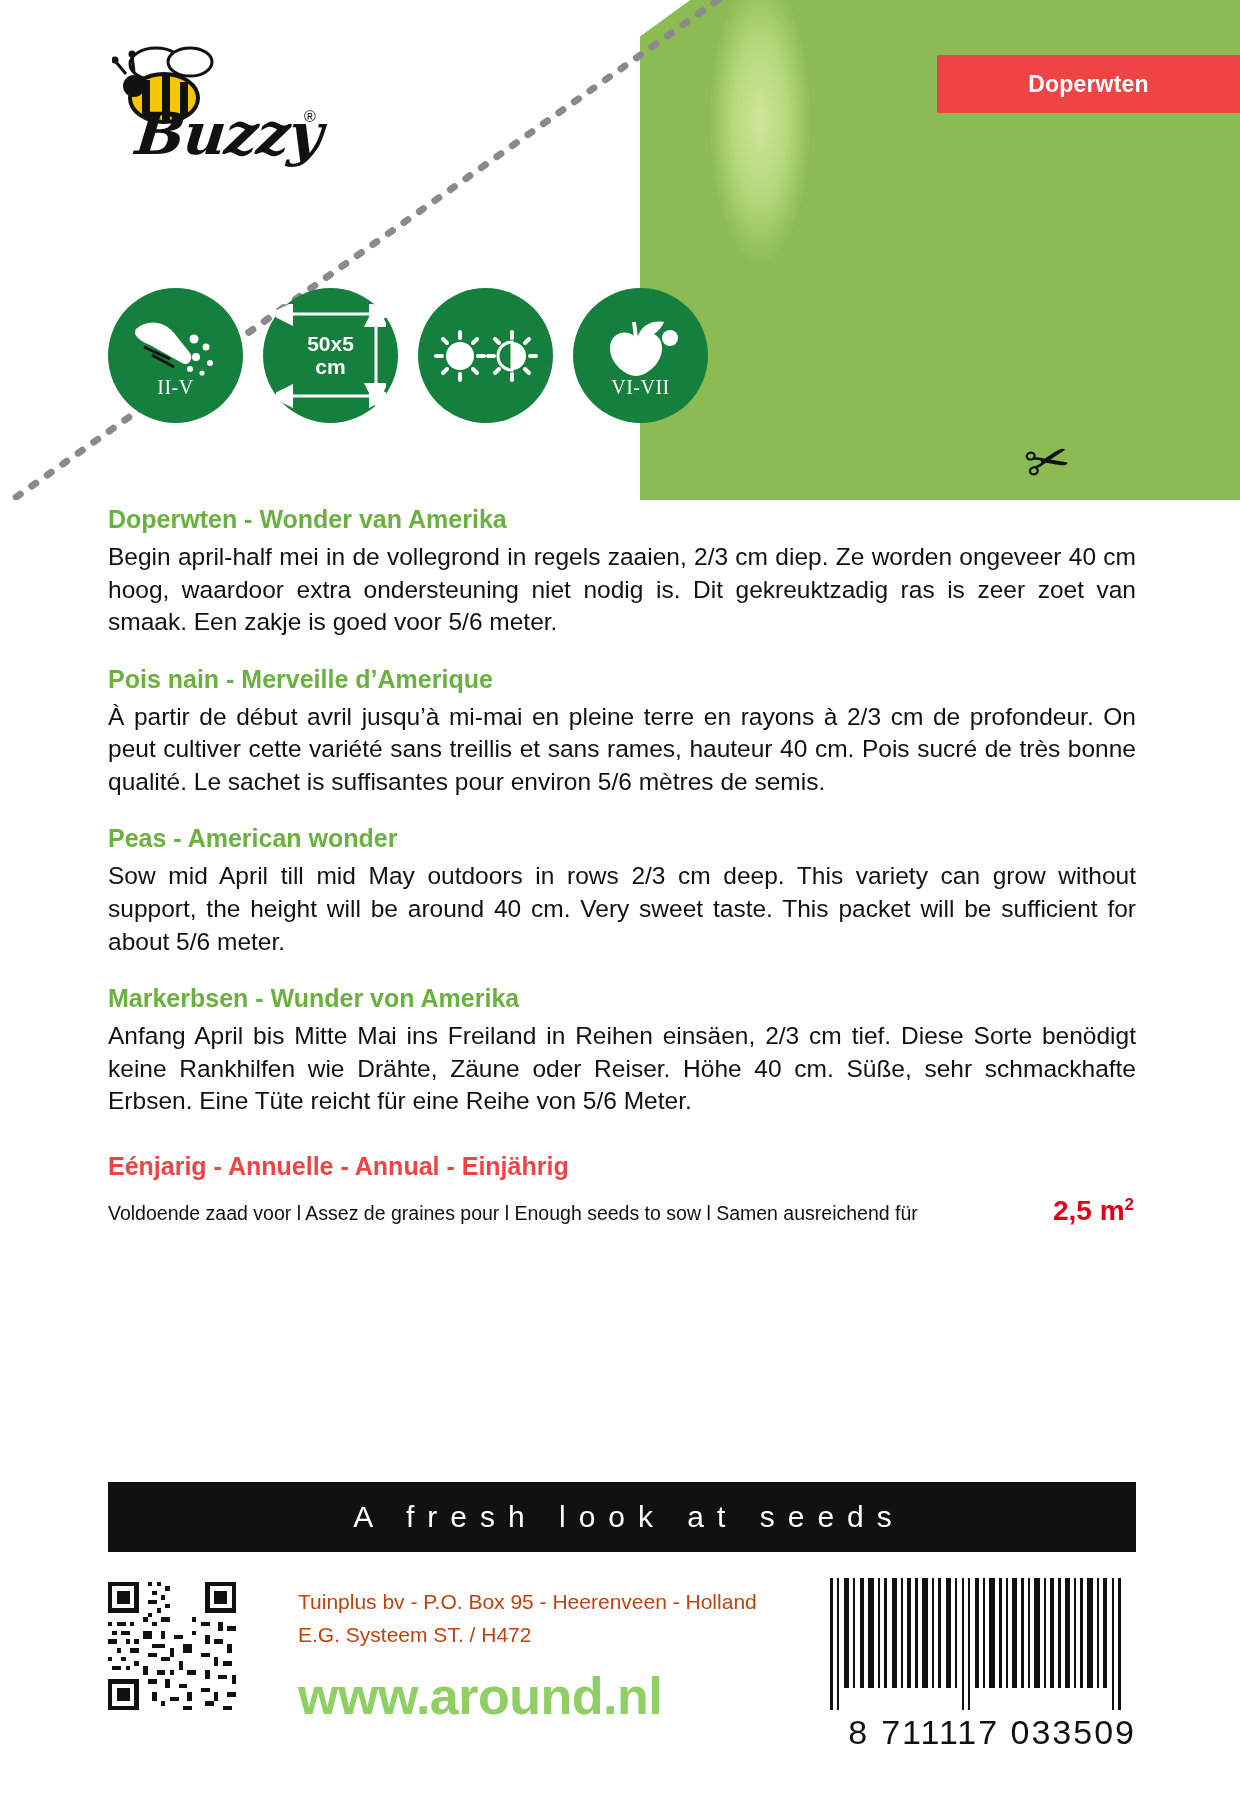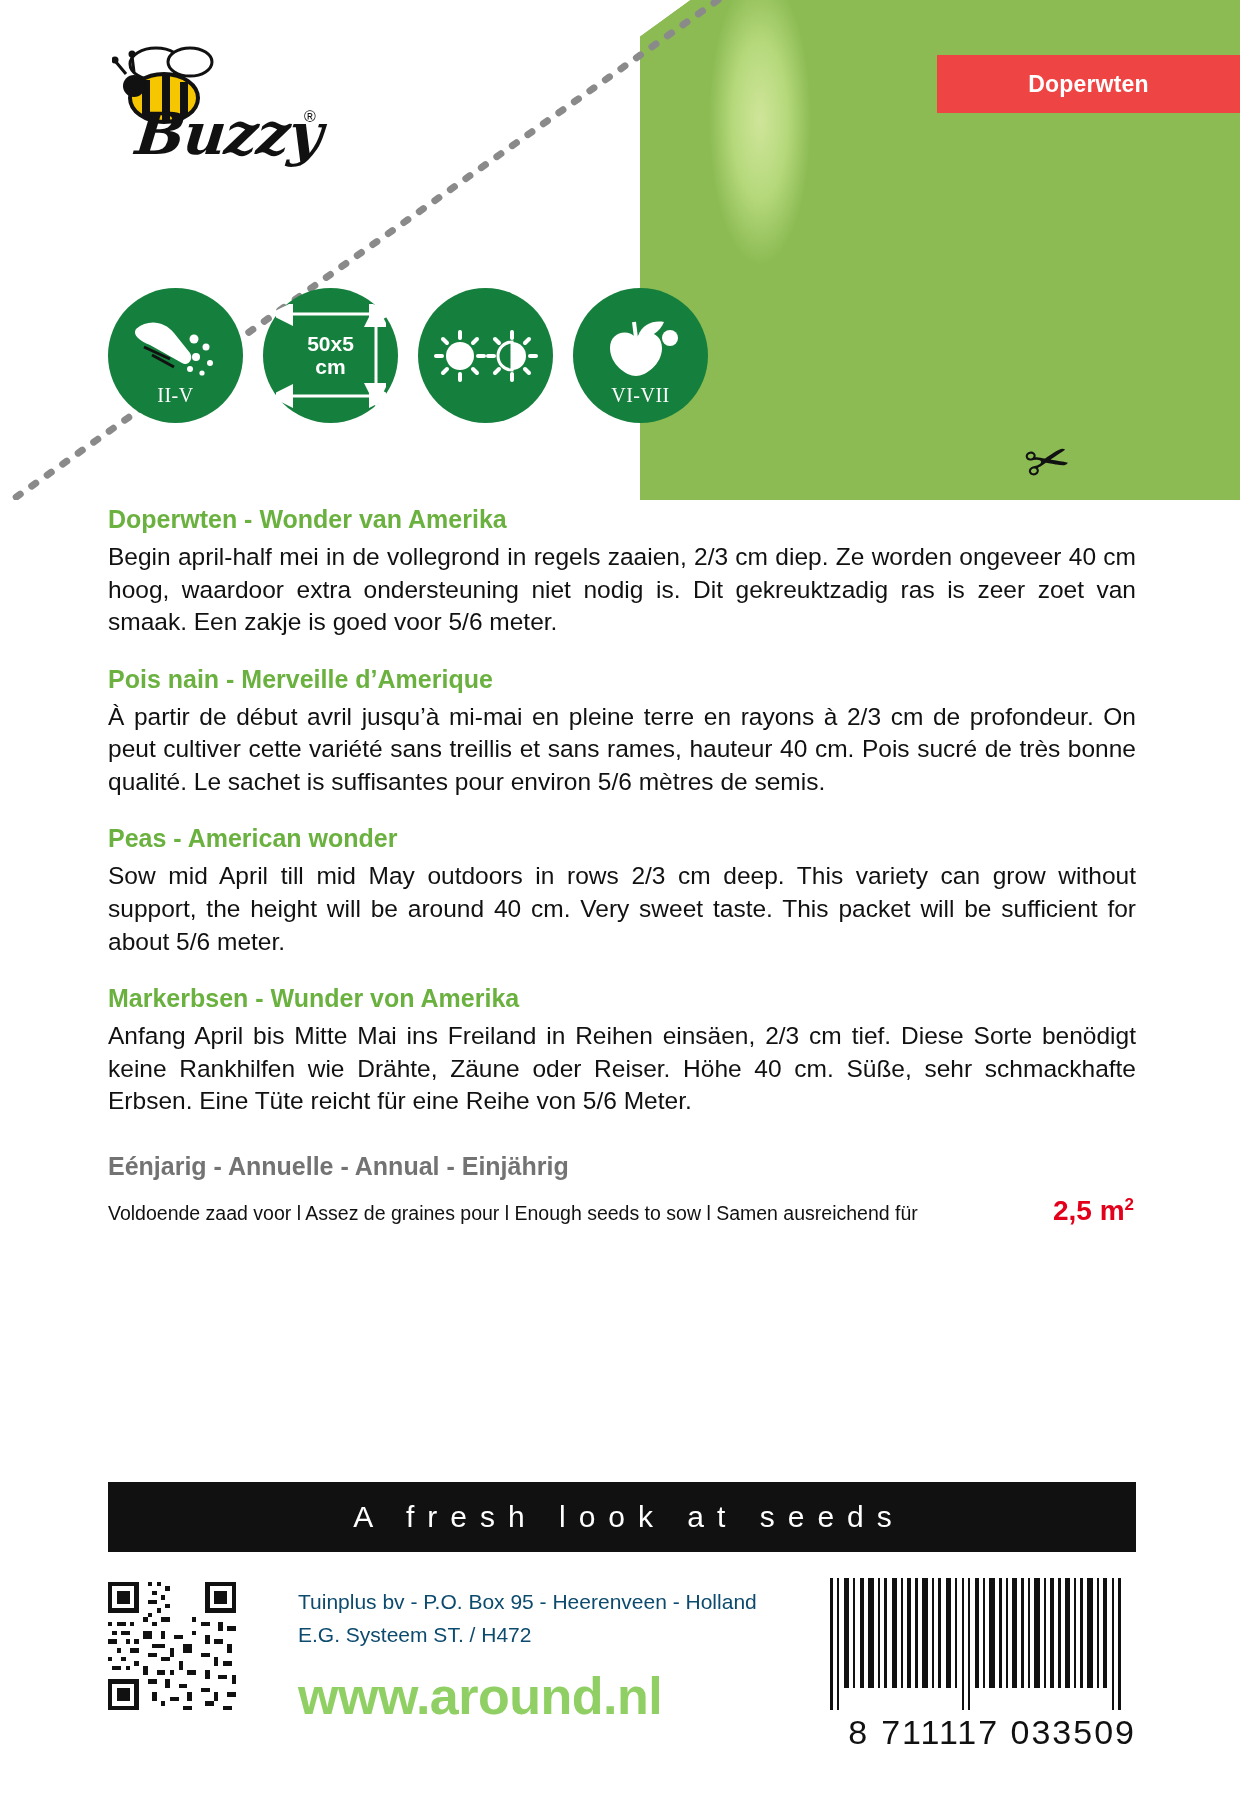--- a/index.html
+++ b/index.html
@@ -124,21 +124,21 @@
     background: #15803d;
     color: #ffffff;
     position: relative;
     display: flex;
     align-items: center;
     justify-content: center;
     flex-direction: column;
   }
   .icon-label {
     position: absolute;
-    bottom: 16px;
+    bottom: 24px;
     left: 0; right: 0;
     text-align: center;
     font-family: "Liberation Serif", serif;
     font-size: 20px;
     letter-spacing: 0.5px;
   }
   .spacing-text {
     font-size: 21px;
     font-weight: bold;
     line-height: 1.05;
@@ -161,21 +161,21 @@
     margin-bottom: 7px;
   }
   .blk-body {
     font-size: 24.5px;
     line-height: 1.33;
     text-align: justify;
     color: #111;
   }
 
   .annual {
-    color: #737373;
+    color: #ef4444;
     font-size: 25px;
     font-weight: bold;
     margin-top: 34px;
     margin-bottom: 14px;
   }
   .enough-row {
     display: flex;
     align-items: baseline;
     justify-content: space-between;
     font-size: 19.5px;
@@ -221,21 +221,21 @@
     top: 4px;
     width: 128px;
     height: 128px;
   }
   .addr {
     position: absolute;
     left: 190px;
     top: 8px;
     font-size: 21px;
     line-height: 1.55;
-    color: #0c4a6e;
+    color: #c2410c;
   }
   .website {
     position: absolute;
     left: 190px;
     top: 88px;
     font-size: 52px;
     font-weight: bold;
     color: #8fcf63;
     letter-spacing: -0.5px;
   }

